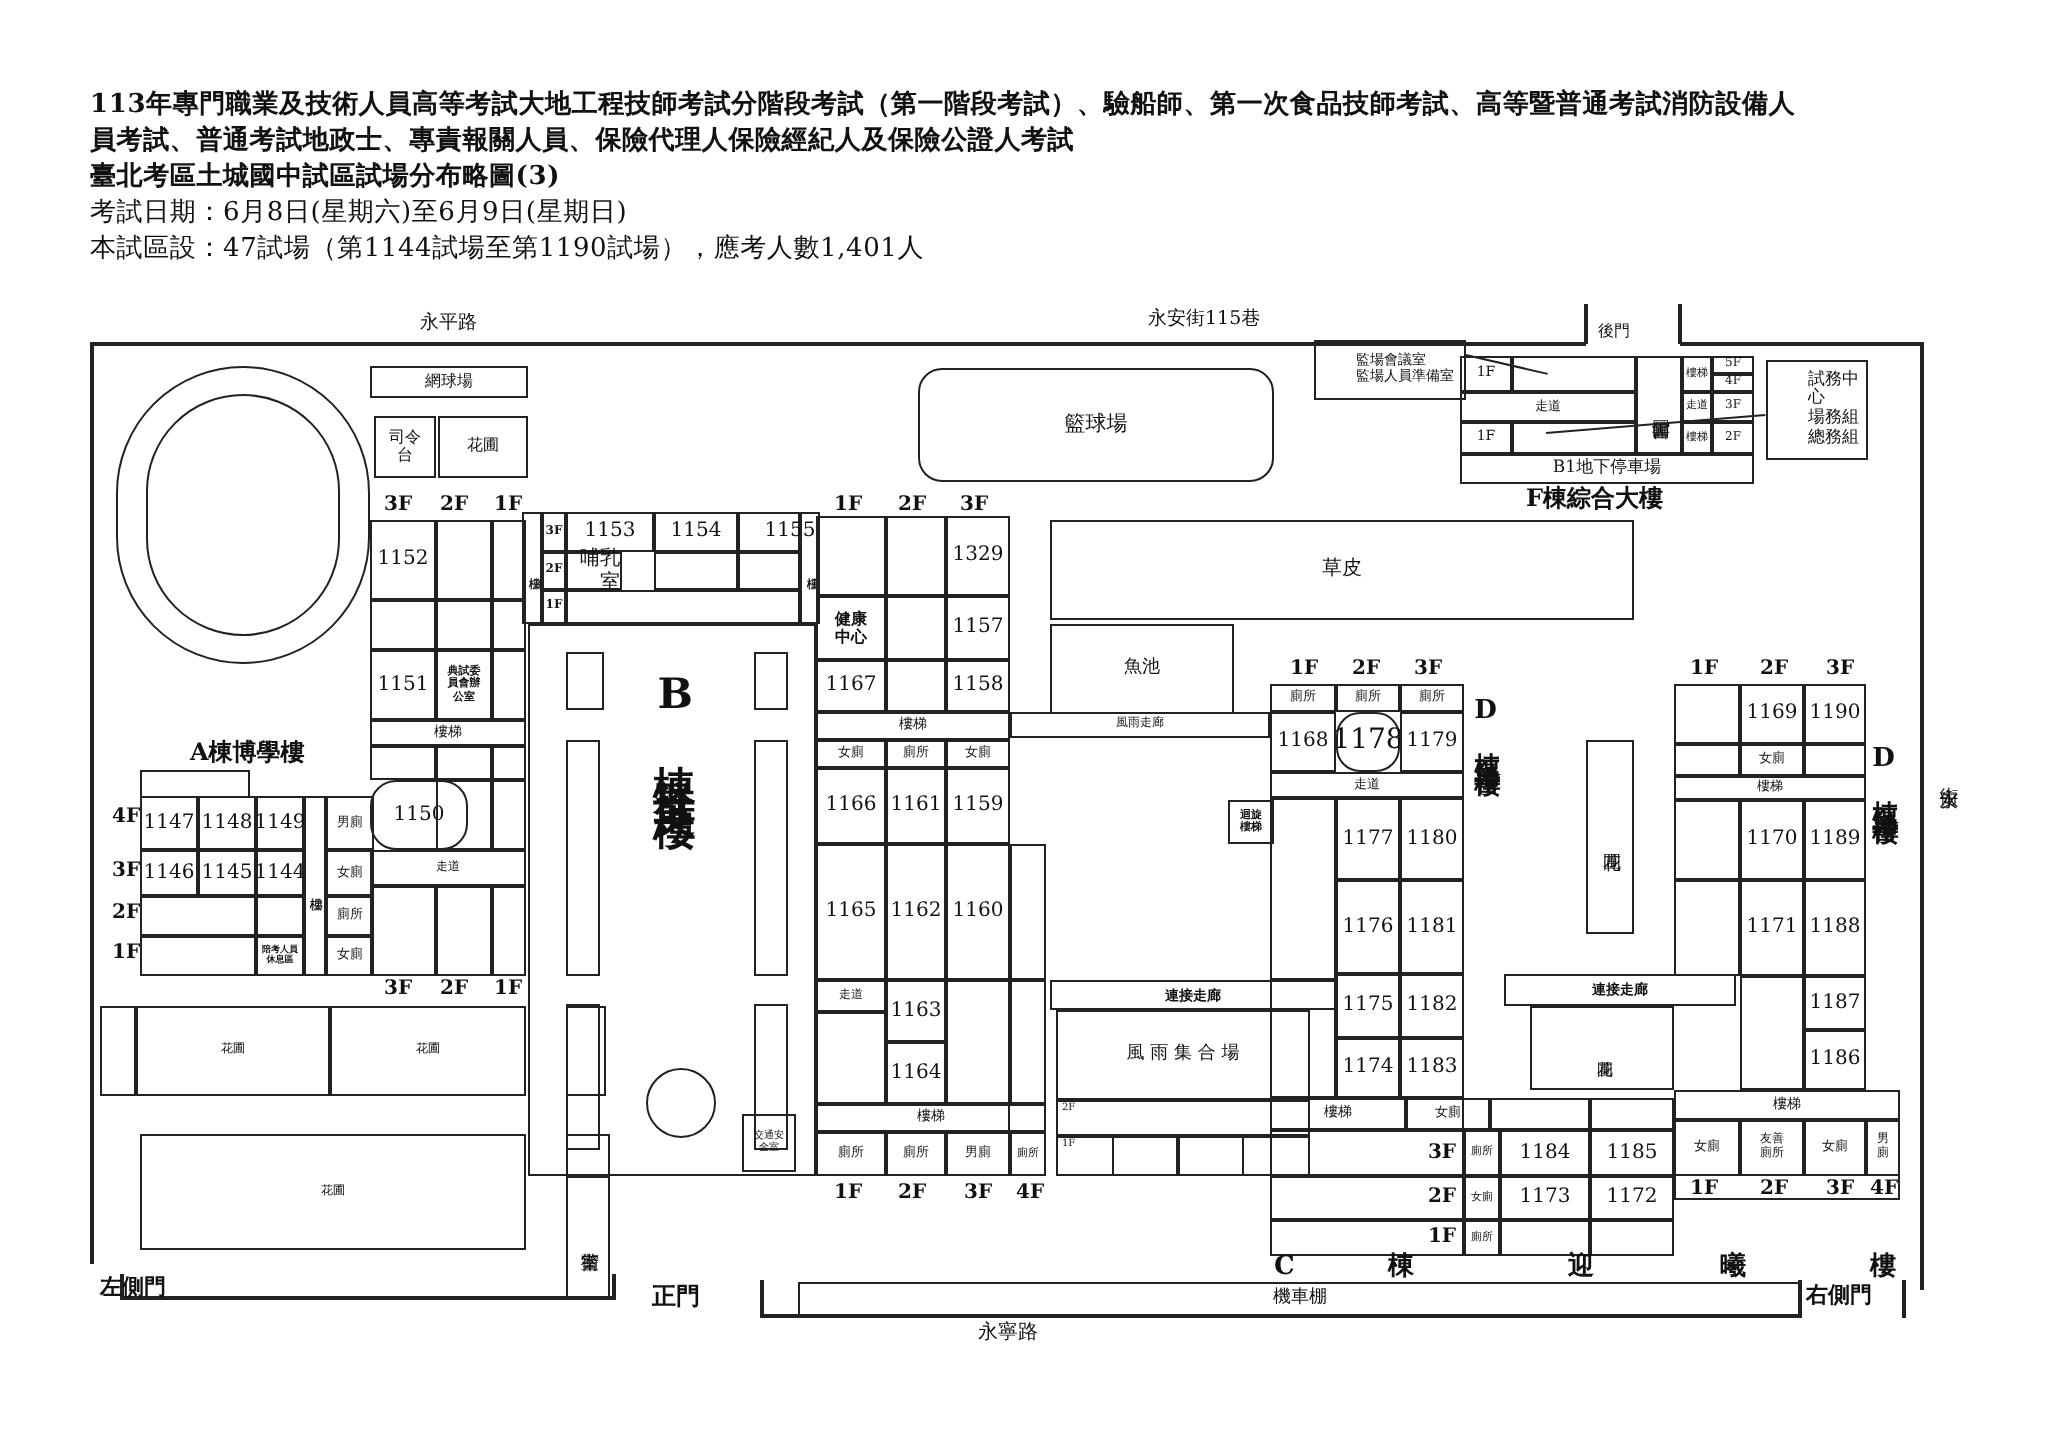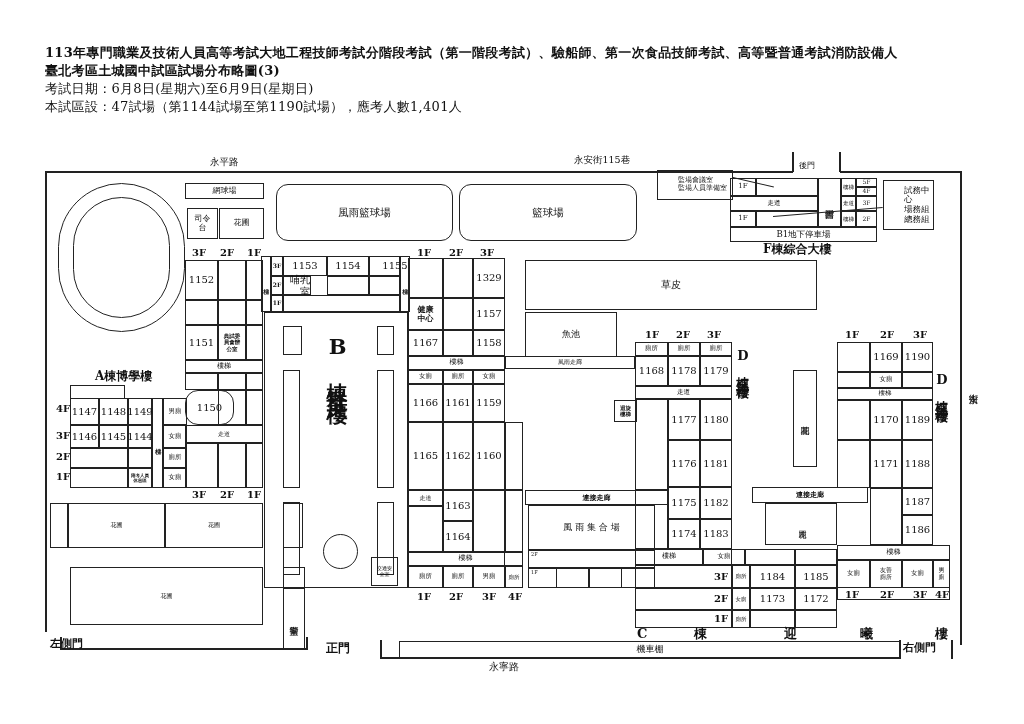--- a/index.html
+++ b/index.html
@@ -25,20 +25,21 @@
   .ar{justify-content:flex-end;padding-right:3px;}
   .al{justify-content:flex-start;align-items:flex-start;padding:1px 0 0 2px;}
   .vsp{letter-spacing:7px;}
   .vsp2{letter-spacing:3px;}
 </style>
 </head>
 <body>
 
 <div id="header">
   <div class="hline hb">113年專門職業及技術人員高等考試大地工程技師考試分階段考試（第一階段考試）、驗船師、第一次食品技師考試、高等暨普通考試消防設備人</div>
+  <div class="hline hb">員考試、普通考試地政士、專責報關人員、保險代理人保險經紀人及保險公證人考試</div>
   <div class="hline hb">臺北考區土城國中試區試場分布略圖(3)</div>
   <div class="hline">考試日期：6月8日(星期六)至6月9日(星期日)</div>
   <div class="hline">本試區設：47試場（第1144試場至第1190試場），應考人數1,401人</div>
 </div>
 
 <div id="site-map">
     <div class="t-seg" style="left: 45px; top: 171px; width: 748px; height: 2px;"></div>
     <div class="t-seg" style="left: 840px; top: 171px; width: 122px; height: 2px;"></div>
     <div class="t-seg" style="left: 45px; top: 171px; width: 2px; height: 461px;"></div>
     <div class="t-seg" style="left: 960px; top: 171px; width: 2px; height: 474px;"></div>
@@ -58,21 +59,20 @@
     <div class="t-label" style="left: 799px; top: 162px; font-size: 8px;">後門</div>
     <div class="t-label bt" style="left: 50px; top: 638px; font-size: 11px;">左側門</div>
     <div class="t-label bt" style="left: 326px; top: 642px; font-size: 12px;">正門</div>
     <div class="t-label bt" style="left: 903px; top: 642px; font-size: 11px;">右側門</div>
     <div class="t-box tr" style="left: 58px; top: 183px; width: 127px; height: 149px;"></div>
     <div class="t-box tr" style="left: 73px; top: 197px; width: 97px; height: 121px;"></div>
     <div class="t-box" style="left: 185px; top: 183px; width: 79px; height: 16px; font-size: 8px;">網球場</div>
     <div class="t-box" style="left: 187px; top: 208px; width: 31px; height: 31px; font-size: 8px;">司令
 台</div>
     <div class="t-box" style="left: 219px; top: 208px; width: 45px; height: 31px; font-size: 8px;">花圃</div>
-    <div class="t-box rd" style="left: 276px; top: 184px; width: 177px; height: 57px; font-size: 10.5px;">風雨籃球場</div>
     <div class="t-box rd" style="left: 459px; top: 184px; width: 178px; height: 57px; font-size: 10.5px;">籃球場</div>
     <div class="t-box bb tl" style="left: 657px; top: 170px; width: 76px; height: 30px; font-size: 7px;">監場會議室
 監場人員準備室</div>
     <div class="t-lead" style="left: 733px; top: 177px; width: 42px; transform: rotate(13deg);"></div>
     <div class="t-box" style="left: 730px; top: 178px; width: 26px; height: 18px; font-size: 7px;">1F</div>
     <div class="t-box" style="left: 756px; top: 178px; width: 62px; height: 18px;"></div>
     <div class="t-box" style="left: 730px; top: 196px; width: 88px; height: 15px; font-size: 6.5px;">走道</div>
     <div class="t-box" style="left: 730px; top: 211px; width: 26px; height: 16px; font-size: 7px;">1F</div>
     <div class="t-box" style="left: 756px; top: 211px; width: 62px; height: 16px;"></div>
     <div class="t-vbox" style="left: 818px; top: 178px; width: 23px; height: 49px; font-size: 9px;">圖書館</div>
@@ -207,21 +207,21 @@
     <div class="t-box" style="left: 525px; top: 312px; width: 92px; height: 45px; font-size: 9px;">魚池</div>
     <div class="t-box" style="left: 505px; top: 356px; width: 130px; height: 13px; font-size: 6px;">風雨走廊</div>
     <div class="t-label bt" style="left: 645px; top: 329px; font-size: 10px;">1F</div>
     <div class="t-label bt" style="left: 676px; top: 329px; font-size: 10px;">2F</div>
     <div class="t-label bt" style="left: 707px; top: 329px; font-size: 10px;">3F</div>
     <div class="t-box bb" style="left: 635px; top: 342px; width: 97px; height: 223px;"></div>
     <div class="t-box" style="left: 635px; top: 342px; width: 33px; height: 14px; font-size: 6.5px;">廁所</div>
     <div class="t-box" style="left: 668px; top: 342px; width: 32px; height: 14px; font-size: 6.5px;">廁所</div>
     <div class="t-box" style="left: 700px; top: 342px; width: 32px; height: 14px; font-size: 6.5px;">廁所</div>
     <div class="t-box" style="left: 635px; top: 356px; width: 33px; height: 30px; font-size: 10px;">1168</div>
-    <div class="t-box" style="left: 668px; top: 356px; width: 32px; height: 30px; font-size: 10px;">1178</div>
+    <div class="t-box" style="left: 668px; top: 356px; width: 32px; height: 30px; font-size: 14px; border-radius: 12px;">1178</div>
     <div class="t-box" style="left: 700px; top: 356px; width: 32px; height: 30px; font-size: 10px;">1179</div>
     <div class="t-box" style="left: 635px; top: 386px; width: 97px; height: 13px; font-size: 6.5px;">走道</div>
     <div class="t-box bb bt" style="left: 614px; top: 400px; width: 23px; height: 22px; font-size: 5.5px;">迴旋
 樓梯</div>
     <div class="t-box" style="left: 635px; top: 399px; width: 33px; height: 91px;"></div>
     <div class="t-box" style="left: 668px; top: 399px; width: 32px; height: 41px; font-size: 10px;">1177</div>
     <div class="t-box" style="left: 700px; top: 399px; width: 32px; height: 41px; font-size: 10px;">1180</div>
     <div class="t-box" style="left: 668px; top: 440px; width: 32px; height: 47px; font-size: 10px;">1176</div>
     <div class="t-box" style="left: 700px; top: 440px; width: 32px; height: 47px; font-size: 10px;">1181</div>
     <div class="t-box" style="left: 635px; top: 490px; width: 33px; height: 59px;"></div>

